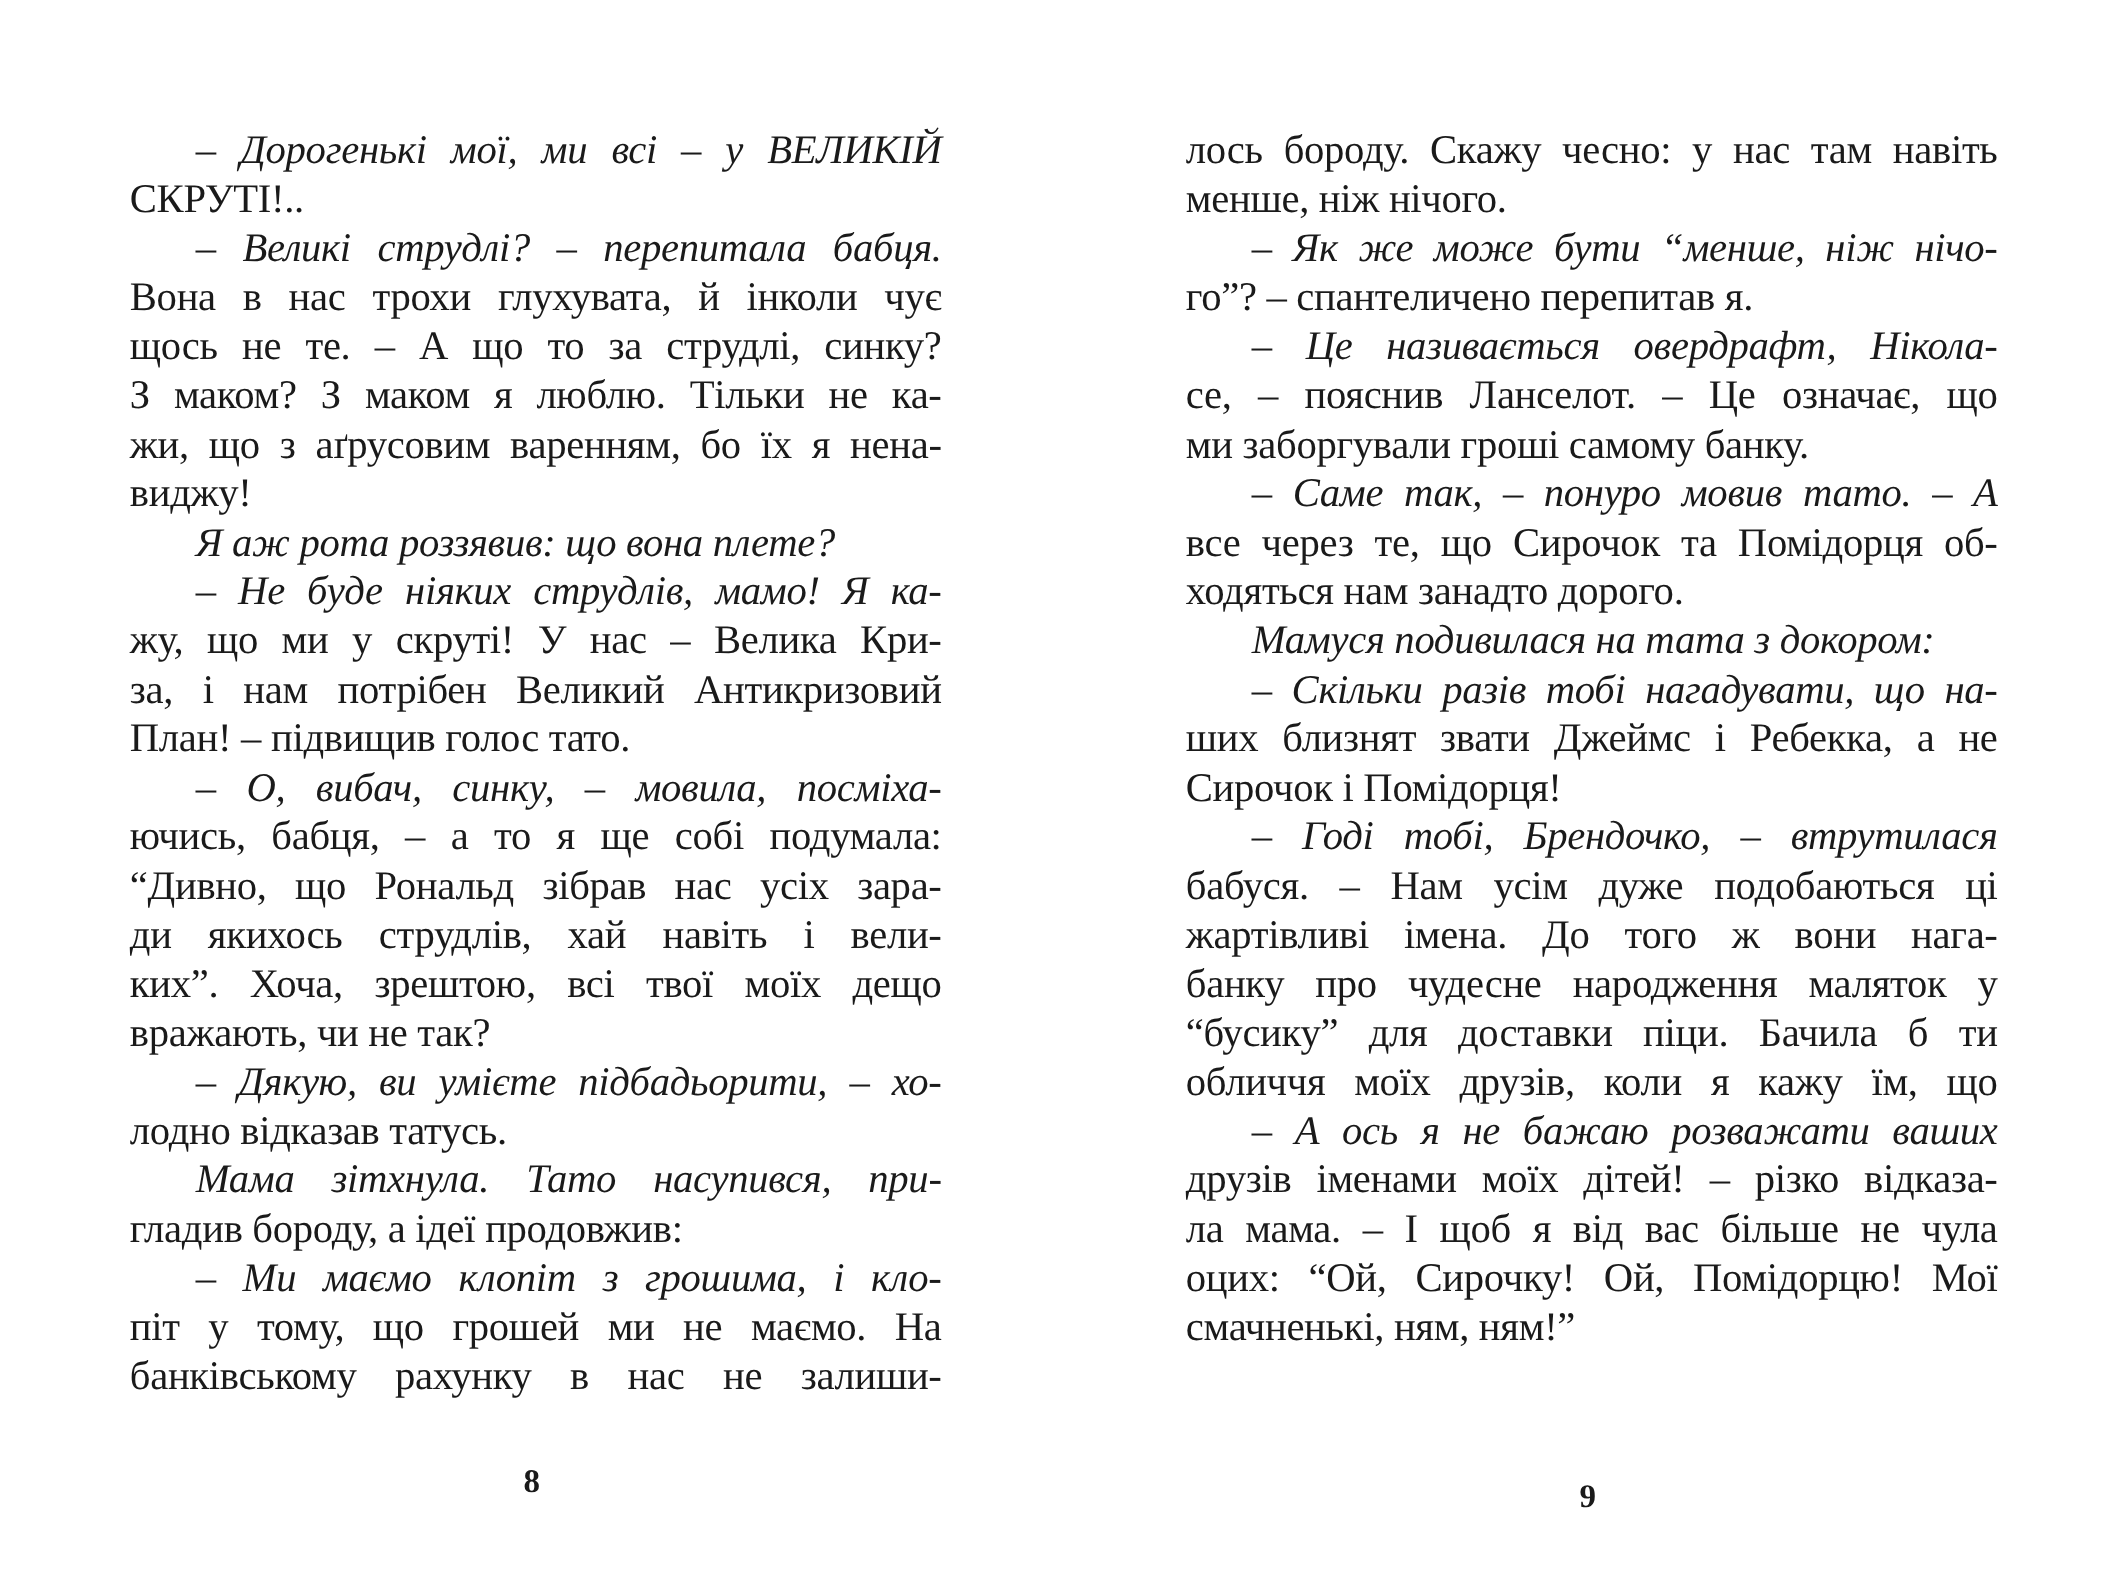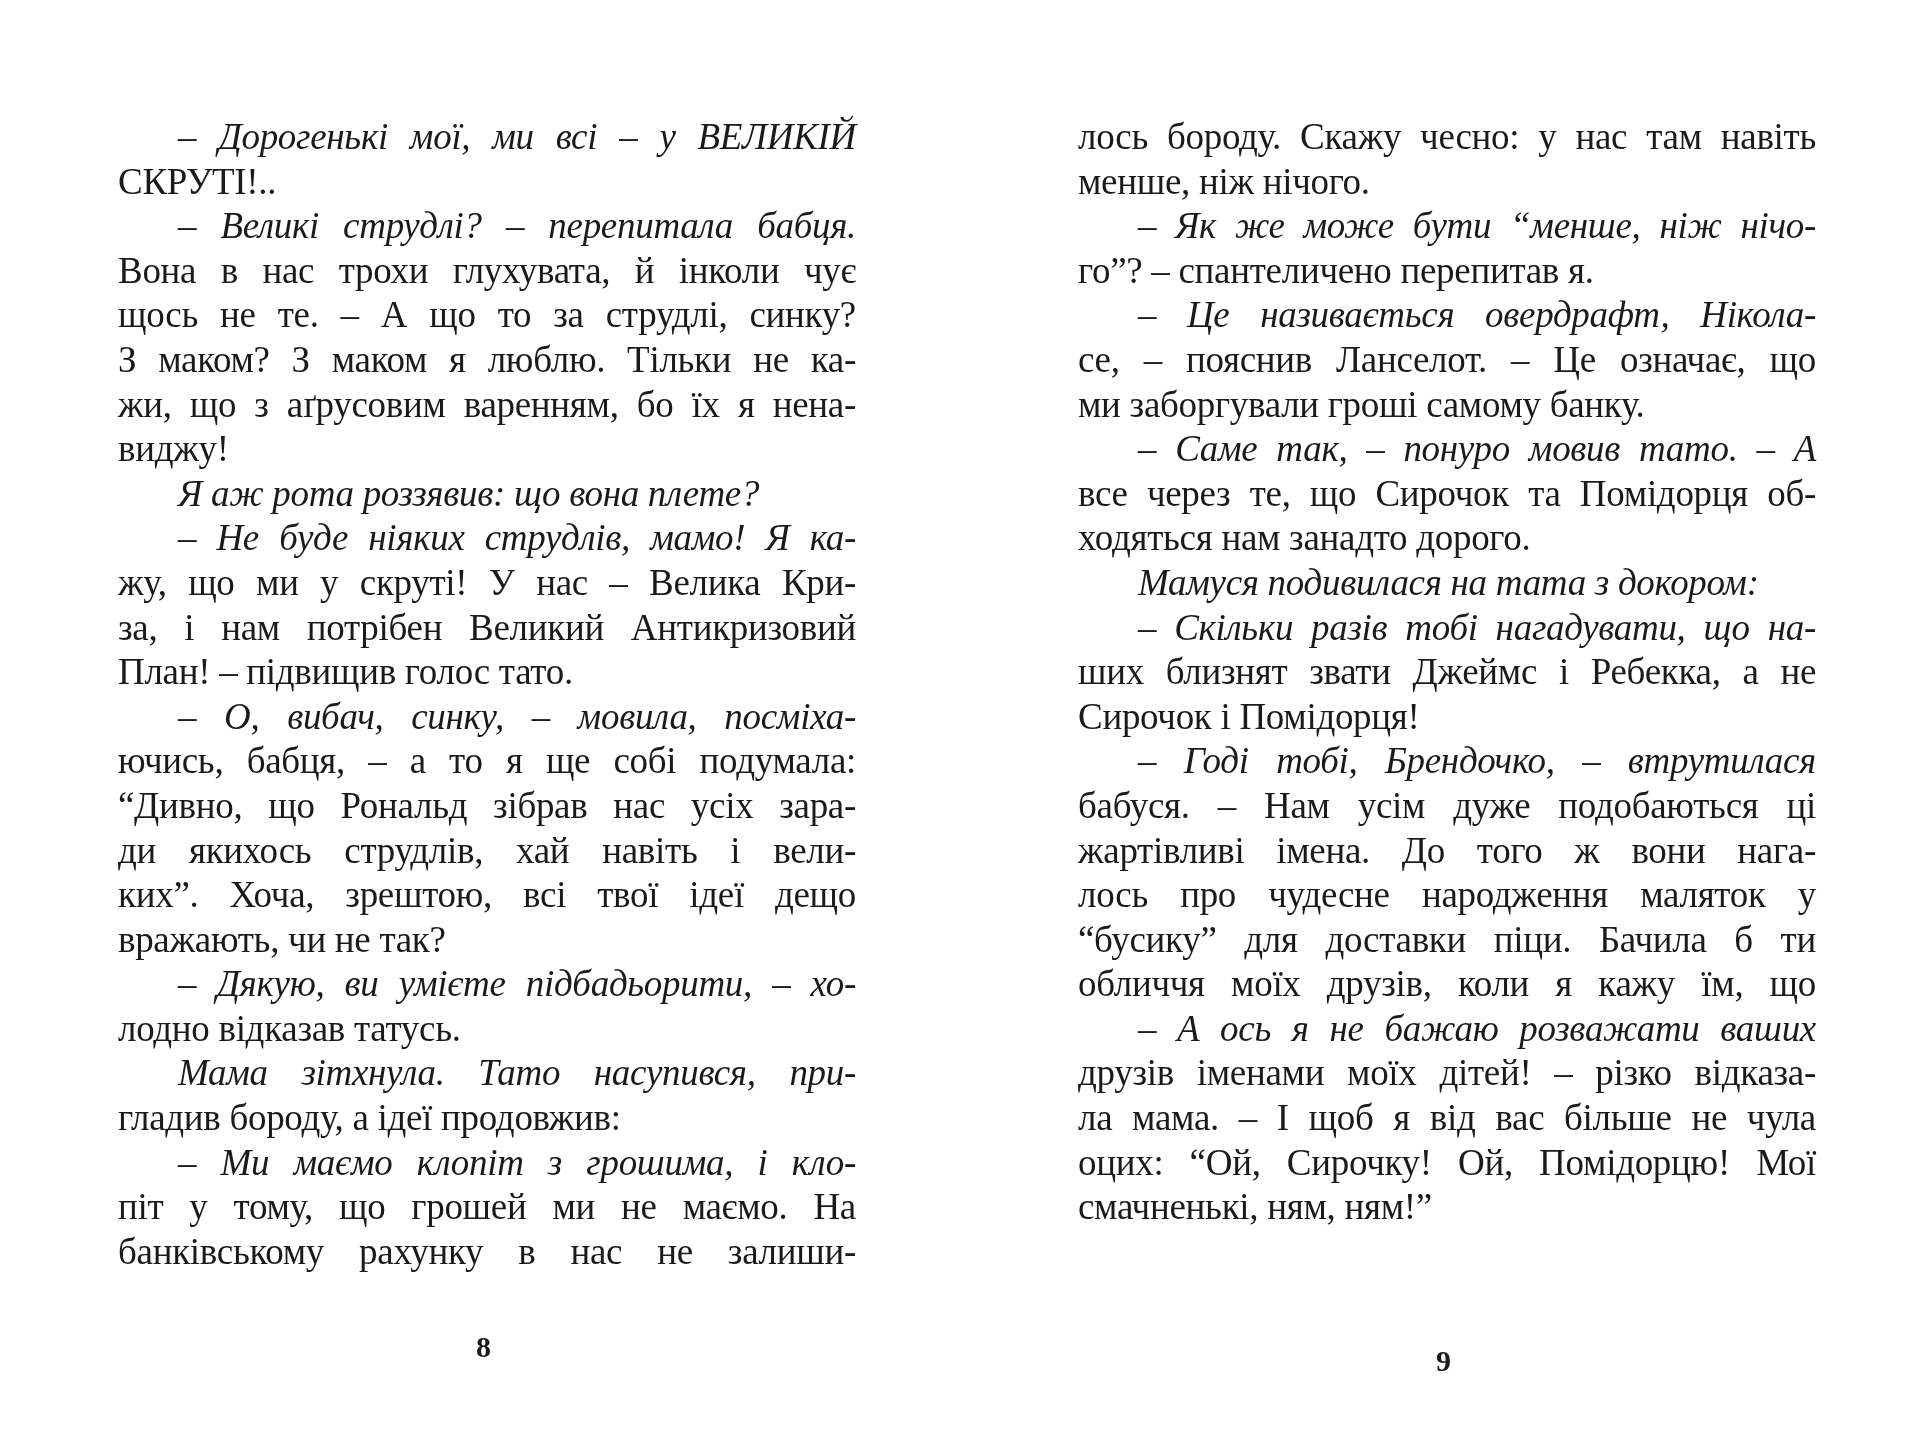--- a/index.html
+++ b/index.html
@@ -48,21 +48,21 @@
       <span class="line last">виджу!</span>
       <span class="line indent last">Я аж рота роззявив: що вона плете?</span>
       <span class="line indent">– Не буде ніяких струдлів, мамо! Я ка-</span>
       <span class="line">жу, що ми у скруті! У нас – Велика Кри-</span>
       <span class="line">за, і нам потрібен Великий Антикризовий</span>
       <span class="line last">План! – підвищив голос тато.</span>
       <span class="line indent">– О, вибач, синку, – мовила, посміха-</span>
       <span class="line">ючись, бабця, – а то я ще собі подумала:</span>
       <span class="line">“Дивно, що Рональд зібрав нас усіх зара-</span>
       <span class="line">ди якихось струдлів, хай навіть і вели-</span>
-      <span class="line">ких”. Хоча, зрештою, всі твої ідеї дещо</span>
+      <span class="line">ких”. Хоча, зрештою, всі твої моїх дещо</span>
       <span class="line last">вражають, чи не так?</span>
       <span class="line indent">– Дякую, ви умієте підбадьорити, – хо-</span>
       <span class="line last">лодно відказав татусь.</span>
       <span class="line indent">Мама зітхнула. Тато насупився, при-</span>
       <span class="line last">гладив бороду, а ідеї продовжив:</span>
       <span class="line indent">– Ми маємо клопіт з грошима, і кло-</span>
       <span class="line">піт у тому, що грошей ми не маємо. На</span>
       <span class="line">банківському рахунку в нас не залиши-</span>
     </div>
   <div class="page-number">8</div>
@@ -80,21 +80,21 @@
       <span class="line indent">– Саме так, – понуро мовив тато. – А</span>
       <span class="line">все через те, що Сирочок та Помідорця об-</span>
       <span class="line last">ходяться нам занадто дорого.</span>
       <span class="line indent last">Мамуся подивилася на тата з докором:</span>
       <span class="line indent">– Скільки разів тобі нагадувати, що на-</span>
       <span class="line">ших близнят звати Джеймс і Ребекка, а не</span>
       <span class="line last">Сирочок і Помідорця!</span>
       <span class="line indent">– Годі тобі, Брендочко, – втрутилася</span>
       <span class="line">бабуся. – Нам усім дуже подобаються ці</span>
       <span class="line">жартівливі імена. До того ж вони нага-</span>
-      <span class="line">лось про чудесне народження маляток у</span>
+      <span class="line">банку про чудесне народження маляток у</span>
       <span class="line">“бусику” для доставки піци. Бачила б ти</span>
       <span class="line">обличчя моїх друзів, коли я кажу їм, що</span>
       <span class="line indent">– А ось я не бажаю розважати ваших</span>
       <span class="line">друзів іменами моїх дітей! – різко відказа-</span>
       <span class="line">ла мама. – І щоб я від вас більше не чула</span>
       <span class="line">оцих: “Ой, Сирочку! Ой, Помідорцю! Мої</span>
       <span class="line last">смачненькі, ням, ням!”</span>
     </div>
   <div class="page-number">9</div>
 </div>

